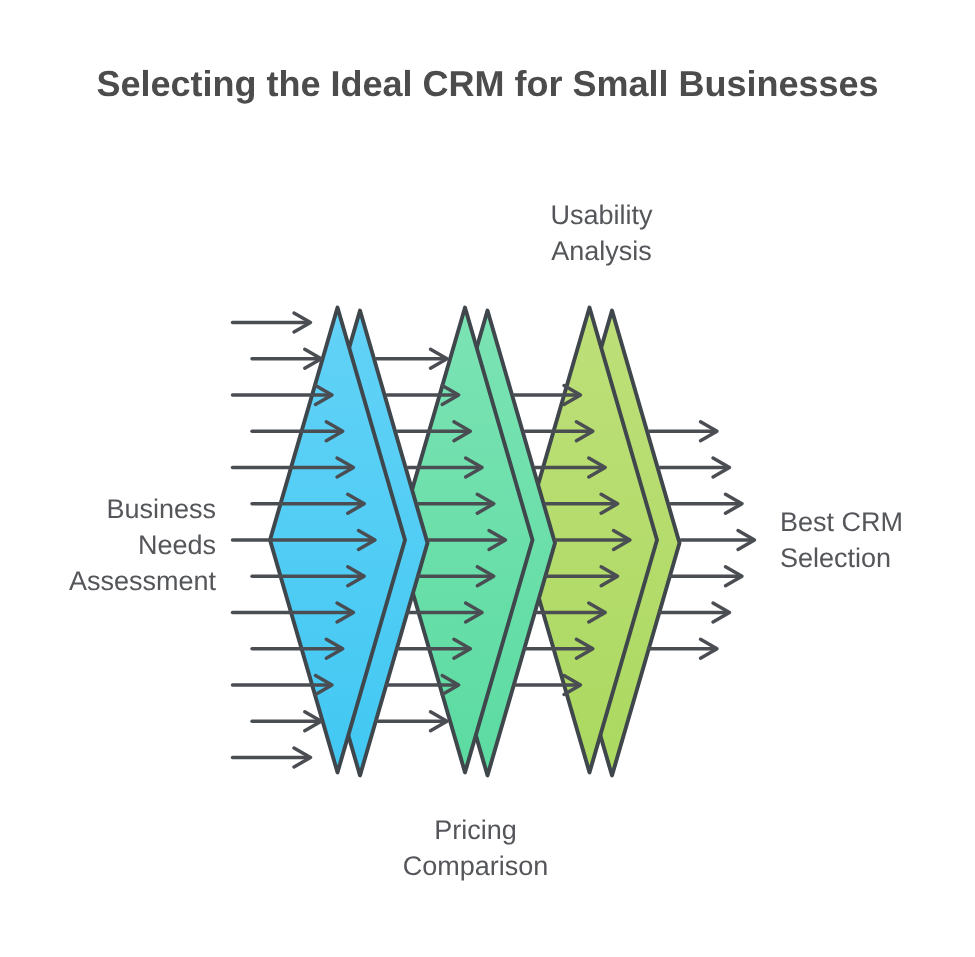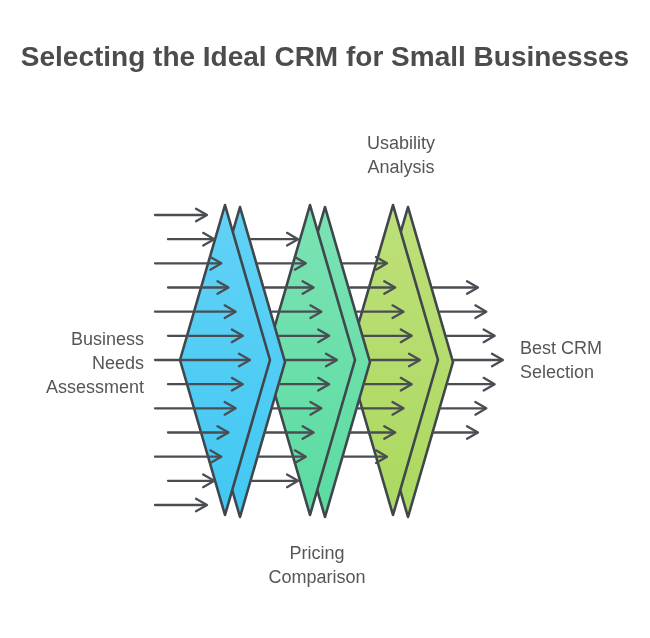--- a/index.html
+++ b/index.html
@@ -14,21 +14,21 @@
     height: 638px;
     background: #ffffff;
     overflow: hidden;
   }
   .title {
     position: absolute;
     left: 0;
     top: 43px;
     width: 650px;
     text-align: center;
-    font-size: 28px;
+    font-size: 24px;
     font-weight: bold;
     line-height: 28px;
     color: #4c4c4c;
     white-space: pre-line;
   }
   svg.diagram {
     position: absolute;
     left: 0;
     top: 0;
   }

